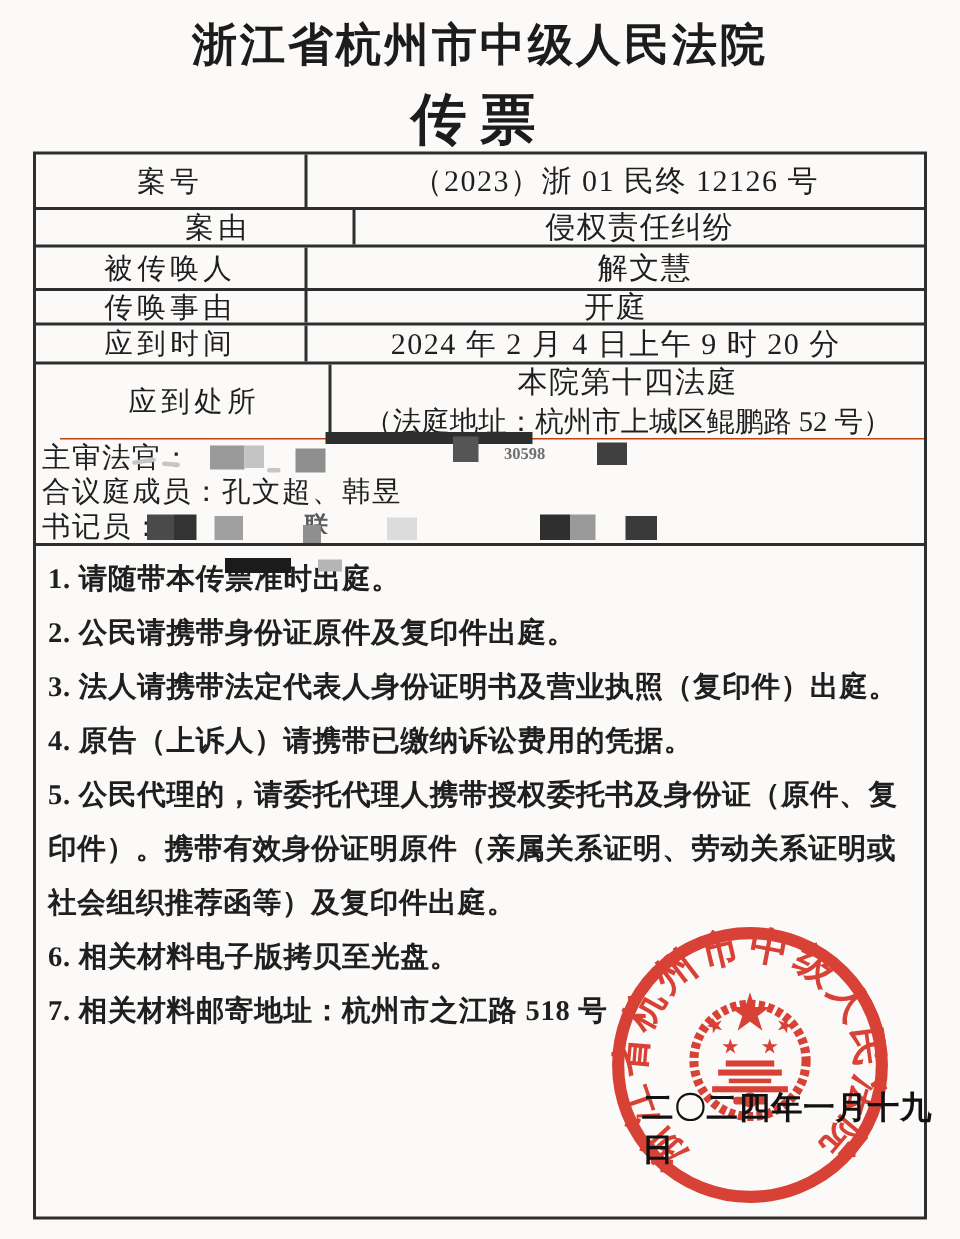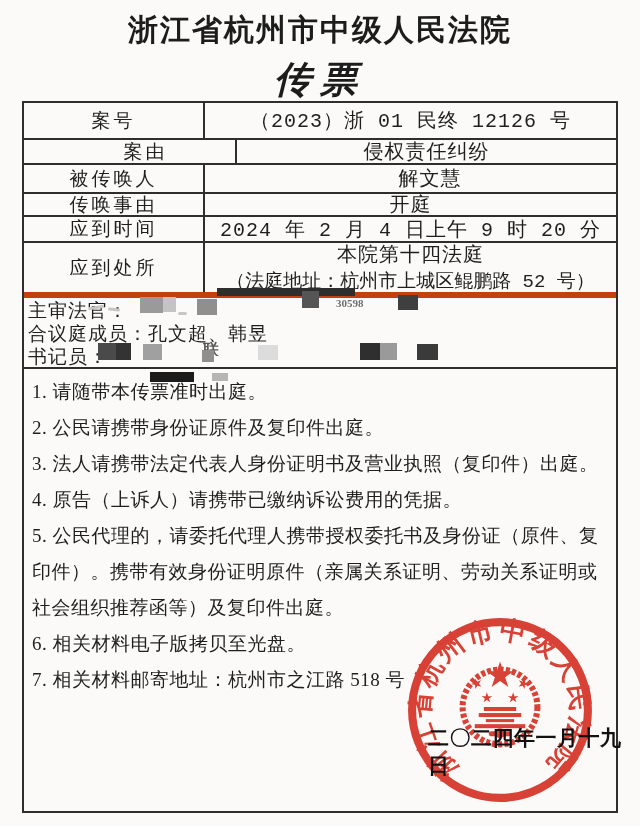--- a/index.html
+++ b/index.html
@@ -9,48 +9,48 @@
     font-family:"Liberation Serif","DejaVu Serif",serif;
     color:#1f1f1f;
   }
   .doc{position:relative;width:640px;height:826px;}
   .court-name{
     margin:0;padding-top:10px;text-align:center;
     font-size:30px;font-weight:700;letter-spacing:2px;color:#1c1c1c;
   }
   .doc-title{
     margin:0;margin-top:4px;text-align:center;
-    font-size:37px;font-weight:700;letter-spacing:9px;color:#1c1c1c;font-style:italic;
+    font-size:37px;font-weight:700;letter-spacing:9px;color:#1c1c1c;
   }
   .outer{
     position:absolute;left:22px;top:101px;width:596px;height:712px;
     box-sizing:border-box;border:2px solid #2e2e2e;background:transparent;
   }
   .trow{display:flex;border-bottom:2px solid #2e2e2e;}
   .tlabel{
     width:179px;border-right:2px solid #2e2e2e;
     display:flex;align-items:center;justify-content:center;
     font-size:19px;letter-spacing:3px;
   }
   .tval{
     flex:1;display:flex;flex-direction:column;align-items:center;justify-content:center;
-    font-size:20px;letter-spacing:1px;font-family:Liberation Mono, monospace;
+    font-size:20px;letter-spacing:1px;
   }
   .tval .sub{font-size:19px;letter-spacing:0;}
   .r1{height:35px;}.r2{height:23px;padding-left:32px;}.r3{height:27px;gap:39px;}.r4{height:21px;justify-content:space-between;}.r5{height:24px;}
   .r6{height:49px;border-bottom:none;}
-  .tbl{border-bottom:6px solid #c2410c;}
+  .tbl{border-bottom:1px solid #c2410c;margin-left:16px;}
   .officials{
     height:68px;border-bottom:2px solid #2e2e2e;
     padding:1px 0 0 4px;box-sizing:content-box;
   }
   .oline{font-size:19px;line-height:23px;letter-spacing:1px;}
   .notes{padding:5px 7px 0 8px;}
   .notes p{
-    margin:0;font-size:19px;font-weight:400;line-height:36px;letter-spacing:0.5px;
+    margin:0;font-size:19px;font-weight:700;line-height:36px;letter-spacing:0.5px;
   }
   .seal{position:absolute;left:404px;top:614px;width:192px;height:192px;opacity:0.93;}
   .issue-date{
     position:absolute;left:428px;top:724px;width:200px;
     font-size:21px;font-weight:700;letter-spacing:0.5px;color:#111;z-index:5;
   }
   .redact{position:absolute;z-index:4;pointer-events:none;}
   .partial-text{
     position:absolute;z-index:4;overflow:hidden;pointer-events:none;
     font-weight:700;color:#6e6e6e;

